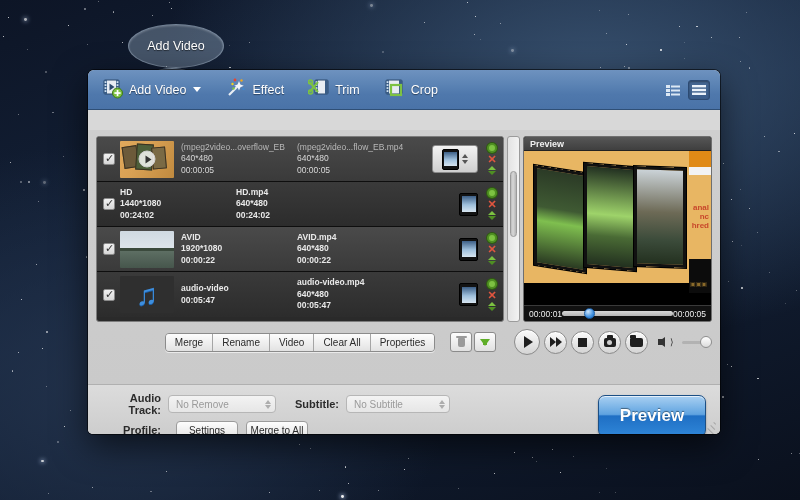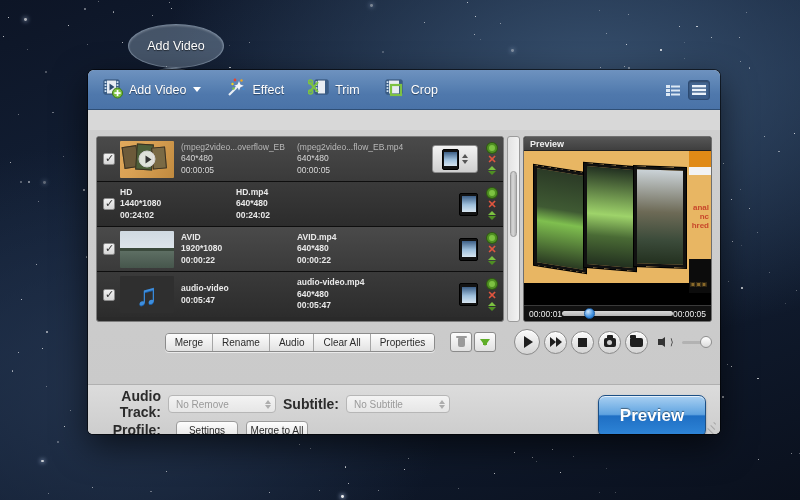--- a/index.html
+++ b/index.html
@@ -273,21 +273,21 @@
      background:linear-gradient(#ffffff,#dcdcdc); border:1px solid #8f8f8f;}
 
   
   #settings {
     position:absolute; left:0; right:0; bottom:0; top:254px;
     background: linear-gradient(#dcdcdc,#cdcdcd);
     border-top:1px solid #b0b0b0;
     padding:8px 10px 0 10px;
   }
   .srow { display:flex; align-items:center; height:22px; margin-bottom:4px; }
-  .slabel { font-size:14px; color:#2b2b2b; text-align:right; width:70px; flex:0 0 70px; padding-right:7px; font-weight:600;}
+  .slabel { font-size:11px; color:#2b2b2b; text-align:right; width:70px; flex:0 0 70px; padding-right:7px; font-weight:600;}
   .popup {
     height:18px; border-radius:4px; border:1px solid #9b9b9b;
     background:linear-gradient(#fcfcfc,#e9e9e9);
     display:flex; align-items:center; padding:0 4px 0 7px; font-size:10px; color:#2d2d2d;
     position:relative;
   }
   .popup.disabled { color:#9a9a9a; background:linear-gradient(#f3f3f3,#e6e6e6); border-color:#b6b6b6;}
   .popup .arrows { margin-left:auto; display:flex; flex-direction:column; gap:1px; }
   .popup .arrows i { width:0;height:0;border-left:3px solid transparent;border-right:3px solid transparent;}
   .popup .arrows i.u { border-bottom:4px solid #6a6a6a; }
@@ -853,21 +853,21 @@
           <span class="t">00:00:05</span>
         </div>
       </div>
     </div>
 
     <div id="transport">
       <div id="tp-left">
         <div class="grp">
           <button>Merge</button>
           <button>Rename</button>
-          <button>Audio</button>
+          <button>Video</button>
           <button>Clear All</button>
           <button>Properties</button>
         </div>
         <div id="tp-right-small">
           <div class="sqbtn">
               <div class="trash"></div>
             </div>
           <div class="sqbtn">
               <div class="dnarrow"></div>
             </div>

